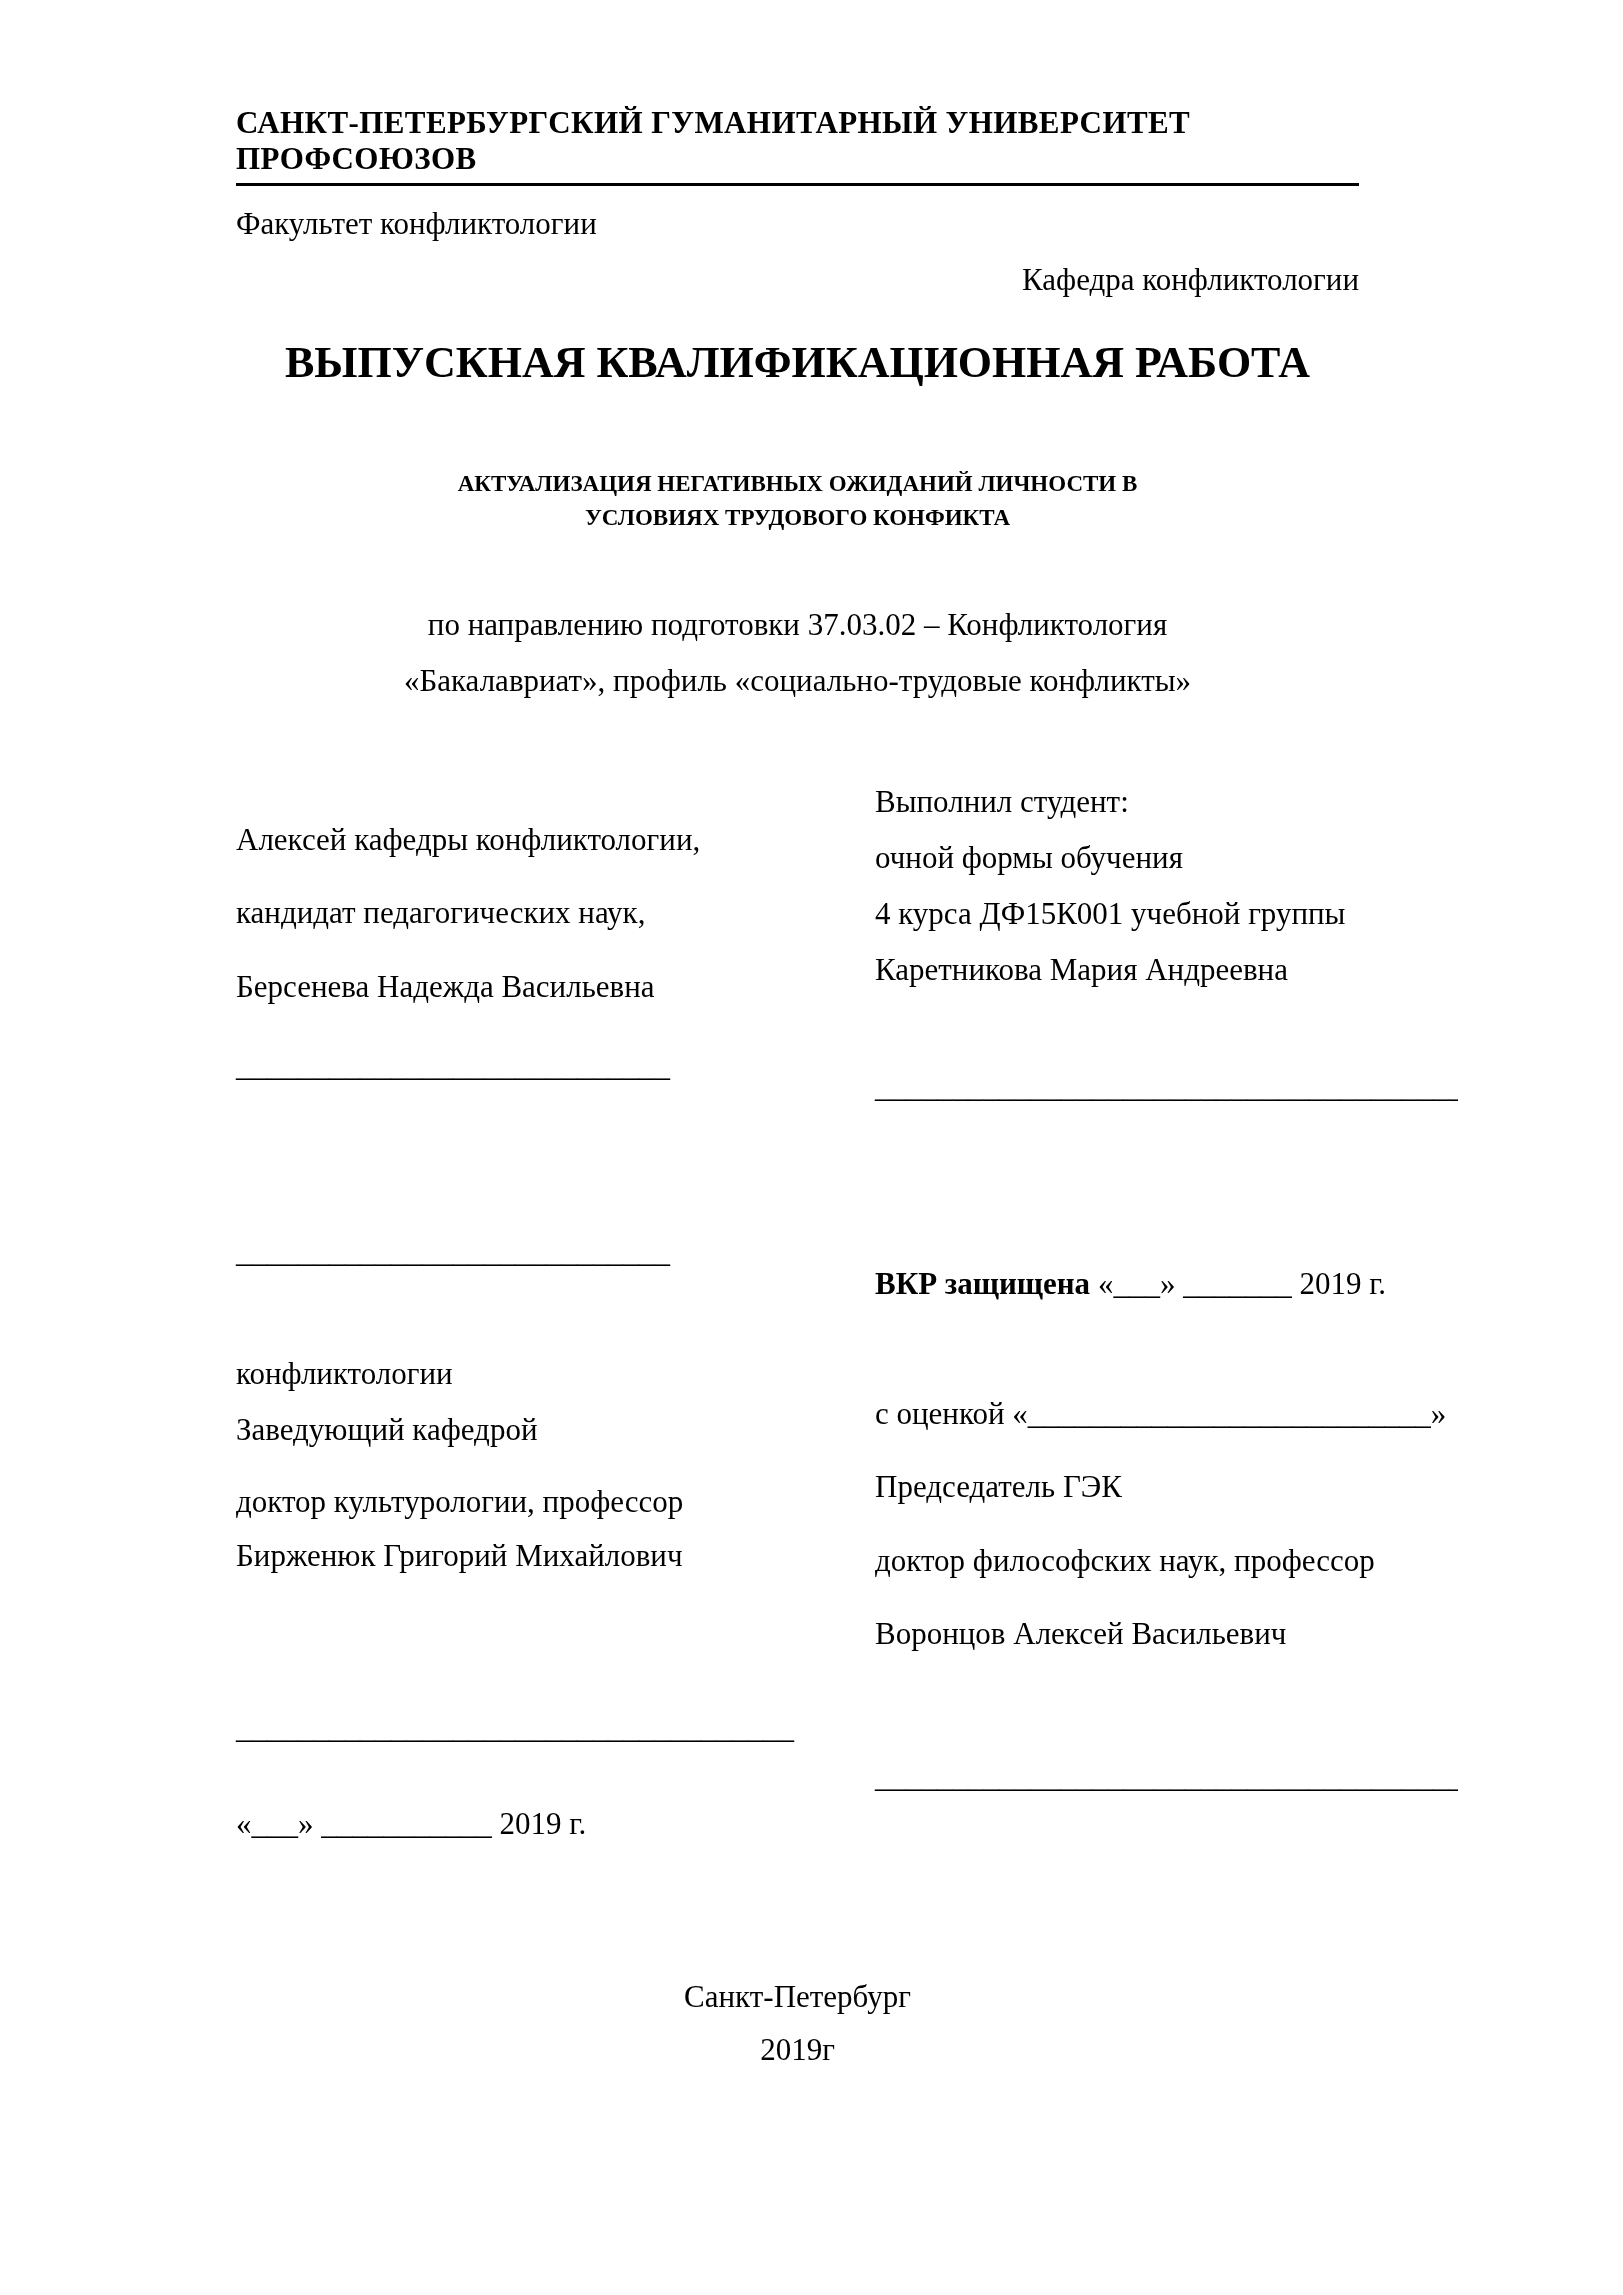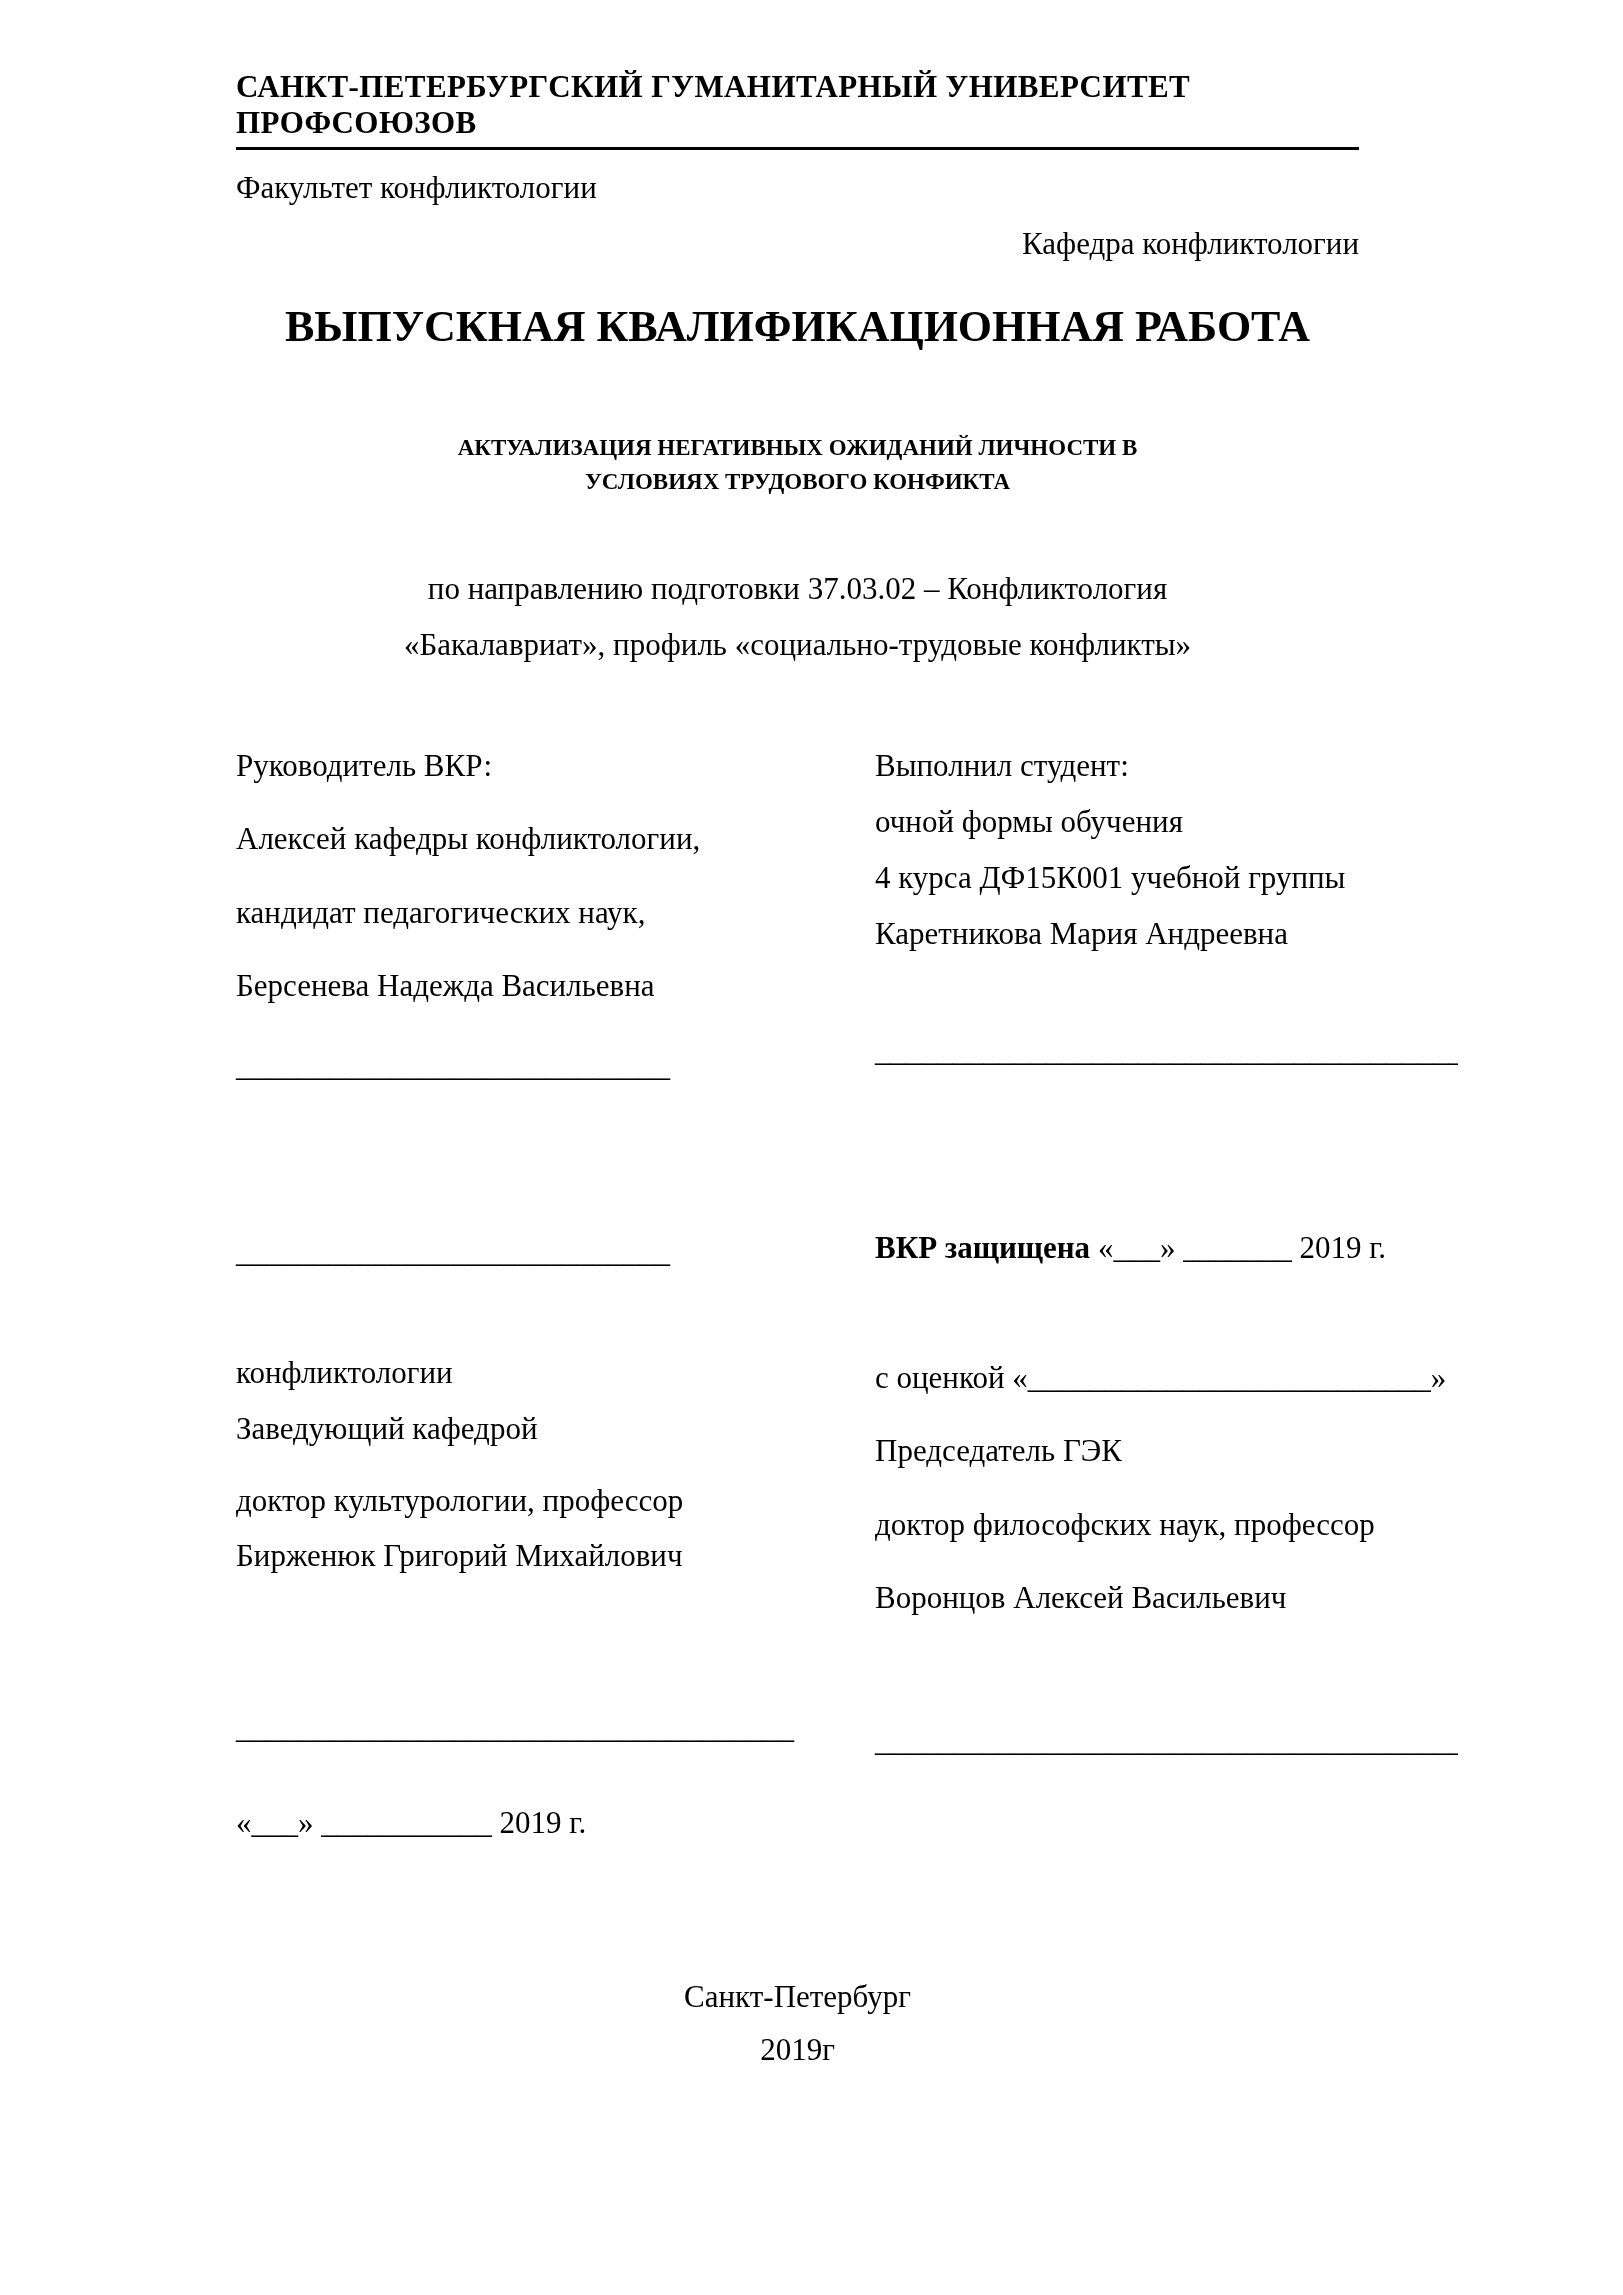--- a/index.html
+++ b/index.html
@@ -5,21 +5,21 @@
   html, body {
     margin: 0;
     padding: 0;
     background: #ffffff;
   }
   .page {
     position: relative;
     width: 1458px;
     height: 2295px;
     box-sizing: border-box;
-    padding: 69px 99px 0 236px;
+    padding: 105px 99px 0 236px;
     background: #ffffff;
     color: #000000;
     font-family: "Liberation Serif", "DejaVu Serif", serif;
     font-size: 31px;
     line-height: 1.15;
     overflow: hidden;
   }
   .university {
     font-weight: bold;
     letter-spacing: 0.4px;
@@ -106,21 +106,20 @@
   </div>
 
   <div class="program">
     <div>по направлению подготовки 37.03.02 – Конфликтология</div>
     <div>«Бакалавриат», профиль «социально-трудовые конфликты»</div>
   </div>
 
   <div class="two-col">
 
     <div class="col-left">
-      <div class="l-label">Руководитель ВКР:</div>
       <div class="l-line">Алексей кафедры конфликтологии,</div>
       <div class="l-line">кандидат педагогических наук,</div>
       <div class="l-line">Берсенева Надежда Васильевна</div>
       <div class="l-sig">____________________________</div>
 
       <div class="l-sig2">____________________________</div>
 
       <div class="l-head">
         <div>конфликтологии</div>
         <div>Заведующий кафедрой</div>

